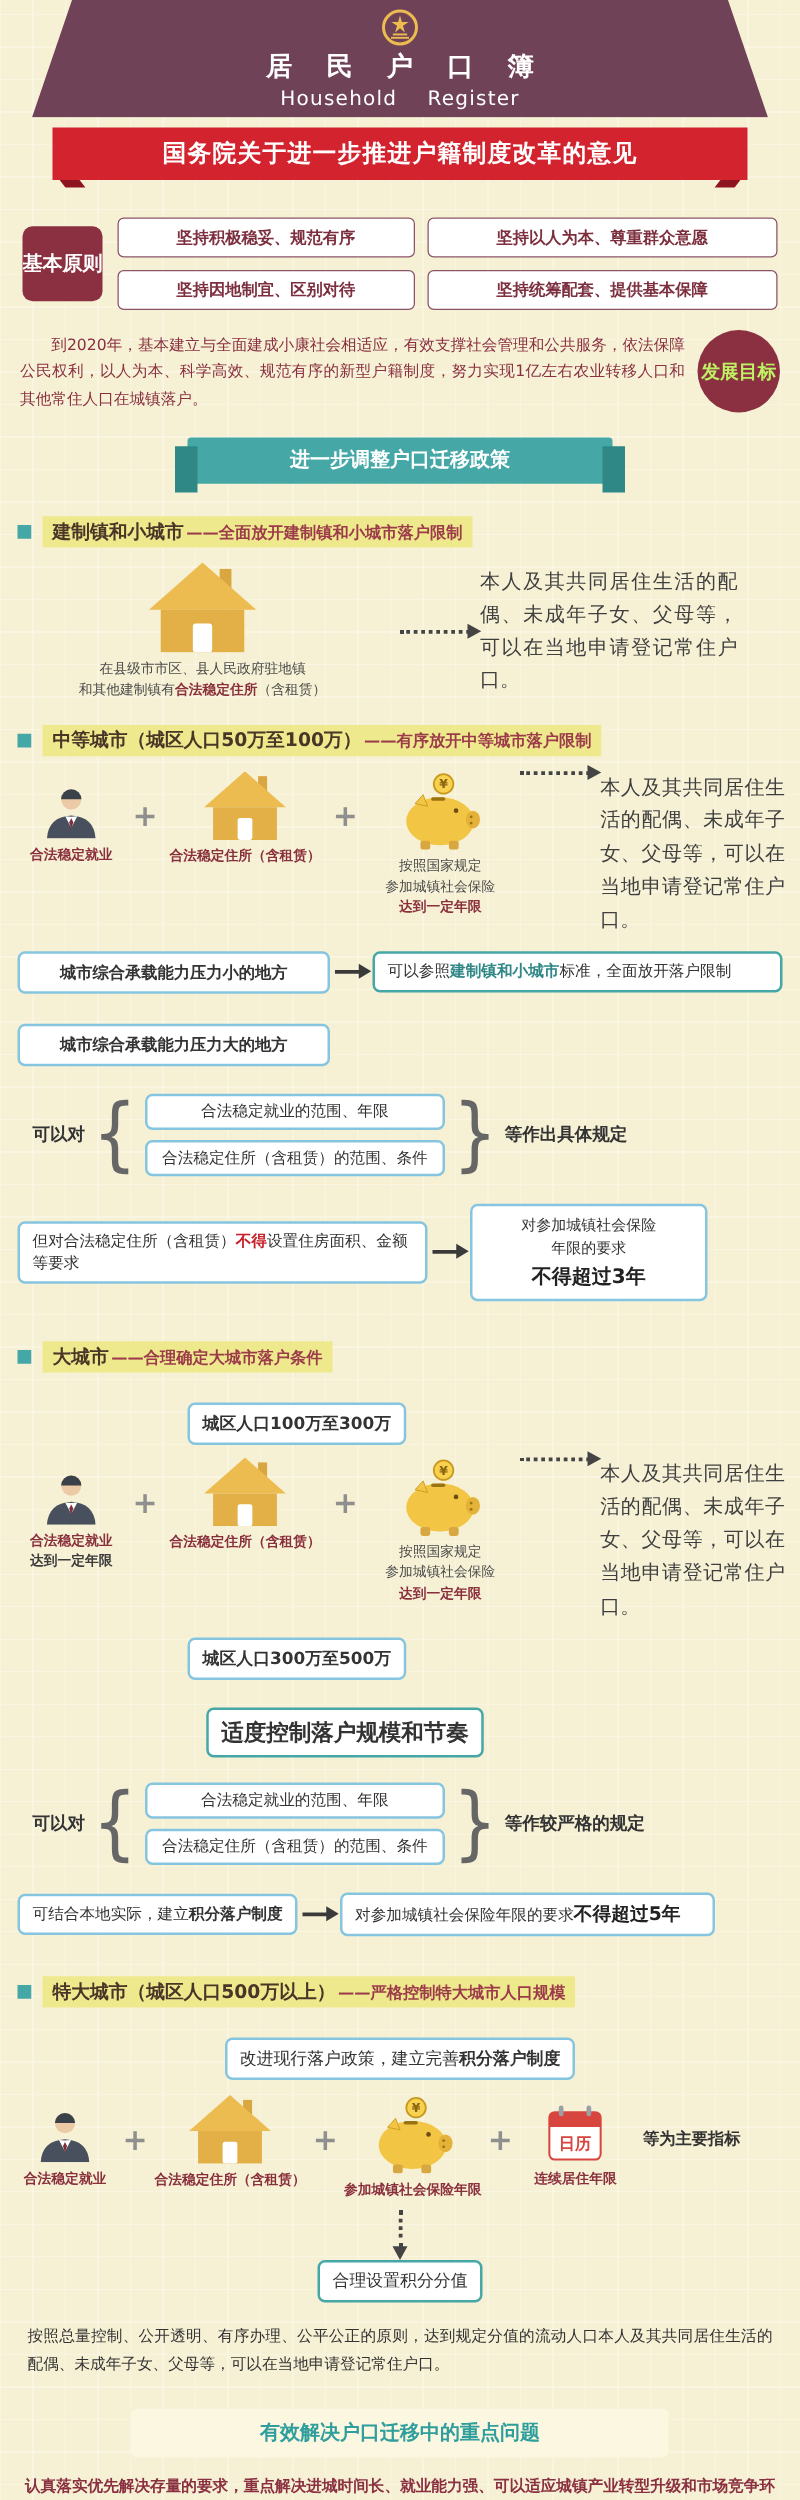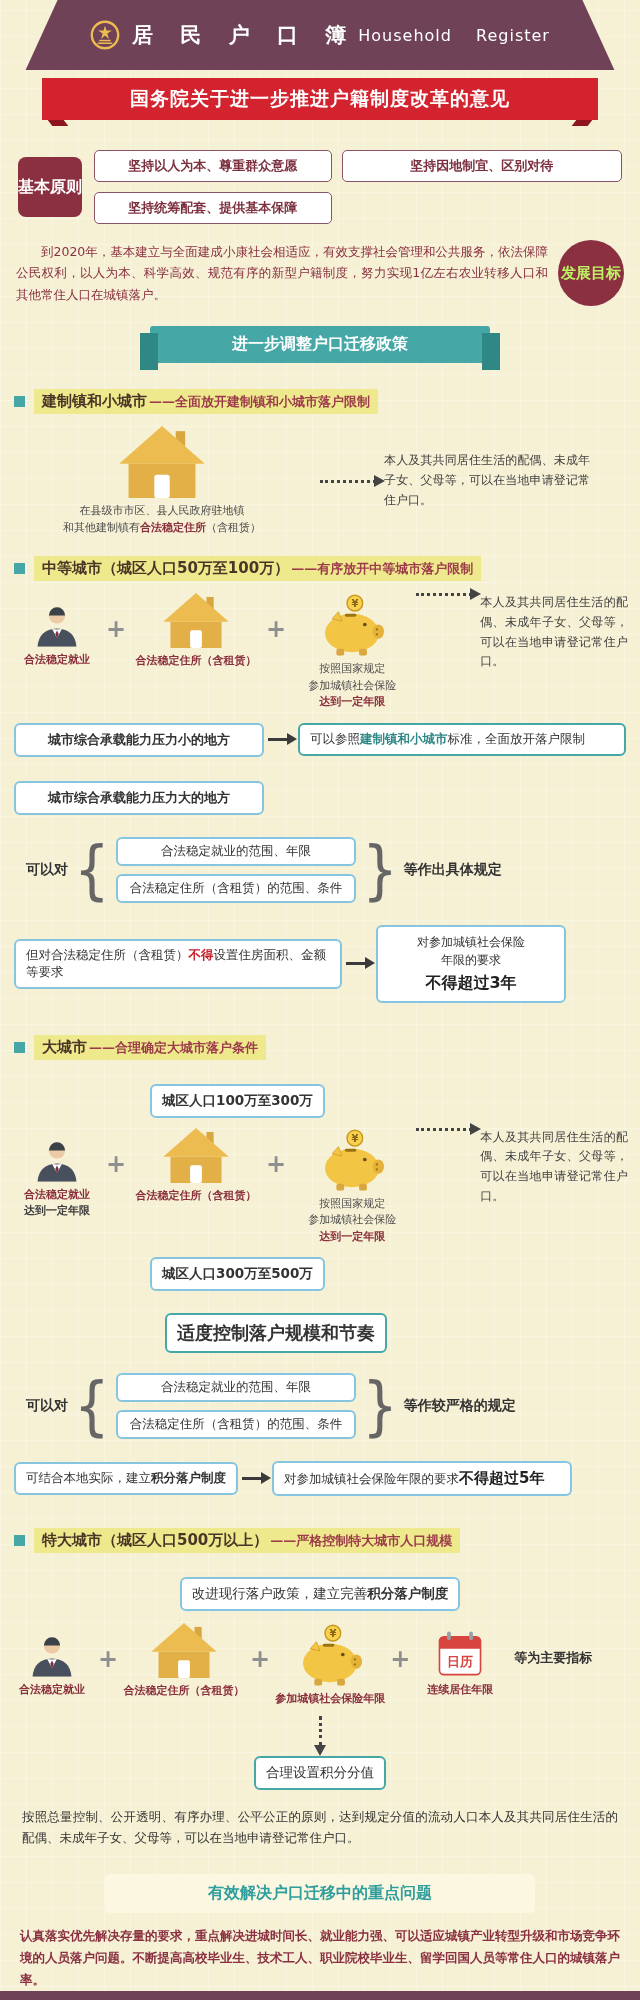--- a/index.html
+++ b/index.html
@@ -2,22 +2,22 @@
 <html><head>
 <meta charset="utf-8">
 <style>
   *{margin:0;padding:0;box-sizing:border-box}
   html,body{background:#e9e9e9}
   body{font-family:"DejaVu Sans","Liberation Sans",sans-serif}
   .page{width:640px;min-height:2000px;margin:0 auto;background:#f6f1d4;display:flex;flex-direction:column;overflow:hidden;
     background-image:repeating-linear-gradient(0deg,rgba(255,255,255,.28) 0 1px,transparent 1px 26px),
                      repeating-linear-gradient(90deg,rgba(255,255,255,.28) 0 1px,transparent 1px 26px);}
   
-  .hdr{width:100%;height:70px;background:#6f4257;clip-path:polygon(9% 0,91% 0,96% 100%,4% 100%);
-       display:flex;flex-direction:row;align-items:center;justify-content:center;gap:2px;color:#fff}
+  .hdr{width:100%;height:94px;background:#6f4257;clip-path:polygon(9% 0,91% 0,96% 100%,4% 100%);
+       display:flex;flex-direction:column;align-items:center;justify-content:center;gap:2px;color:#fff}
   .emblem{width:30px;height:30px}
   .hdr-cn{font-size:21px;font-weight:bold;letter-spacing:10px;text-indent:10px}
   .hdr-en{font-size:16px;word-spacing:18px;letter-spacing:1px}
   
   .red-banner{position:relative;width:556px;margin:8px auto 12px;background:#d2232e;color:#fff;
     font-size:19px;font-weight:bold;text-align:center;padding:8px 0;letter-spacing:1px}
   .red-banner::before,.red-banner::after{content:"";position:absolute;bottom:-6px;width:16px;height:6px;background:#8e1520}
   .red-banner::before{left:8px;transform:skewX(38deg)}
   .red-banner::after{right:8px;transform:skewX(-38deg)}
   
@@ -43,21 +43,21 @@
   .sec-hl{background:#efe98e;padding:3px 8px;display:flex;align-items:baseline;gap:2px;flex-wrap:wrap}
   .sec-title{color:#4a3526;font-weight:bold;font-size:15px}
   .sec-dash{color:#9c3c4a;font-size:13px;font-weight:bold}
   
   .row{display:flex;padding:0 12px}
   .icon-col{display:flex;flex-direction:column;align-items:center;gap:5px;flex:0 0 auto}
   .caption{font-size:11px;color:#4a4a4a;text-align:center;line-height:1.5}
   .cap-bold{color:#8a2f3c;font-weight:bold}
   .cap-dark{color:#3c3c3c;font-weight:bold}
   .plus{flex:0 0 auto;font-size:24px;color:#8f8f8f;font-weight:bold;margin-top:22px;padding:0 2px}
-  .result{font-size:12px;color:#3f3f3f;line-height:1.65;text-align:justify}
+  .result{font-size:16px;color:#3f3f3f;line-height:1.65;text-align:justify}
   .ic{display:block}
   .ic-house-lg{width:86px;height:72px}
   .ic-house{width:66px;height:55px}
   .ic-person{width:54px;height:48px;margin-top:6px}
   .ic-piggy{width:74px;height:63px}
   .ic-cal{width:54px;height:48px;margin-top:6px}
   
   .dots-arrow{flex:0 0 auto;position:relative;width:56px;height:3px;border-top:3px dotted #444}
   .dots-arrow::after{content:"";position:absolute;right:-9px;top:-8px;width:0;height:0;
     border-left:11px solid #444;border-top:6px solid transparent;border-bottom:6px solid transparent}
@@ -150,20 +150,21 @@
   <div class="red-banner">
     <span>国务院关于进一步推进户籍制度改革的意见</span>
   </div>
 
   <div class="principles">
     <div class="badge-sq">
       <span>基本</span>
       <span>原则</span>
     </div>
     <div class="pgrid">
+      <div class="pbox">坚持积极稳妥、规范有序</div>
       <div class="pbox">坚持以人为本、尊重群众意愿</div>
       <div class="pbox">坚持因地制宜、区别对待</div>
       <div class="pbox">坚持统筹配套、提供基本保障</div>
     </div>
   </div>
 
   <div class="goals">
     <p class="goals-text">到2020年，基本建立与全面建成小康社会相适应，有效支撑社会管理和公共服务，依法保障公民权利，以人为本、科学高效、规范有序的新型户籍制度，努力实现1亿左右农业转移人口和其他常住人口在城镇落户。</p>
     <div class="badge-circle">
       <span>发展</span>

